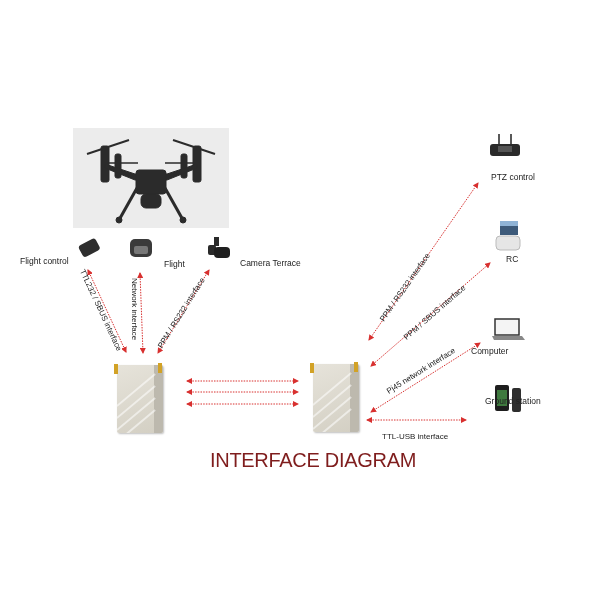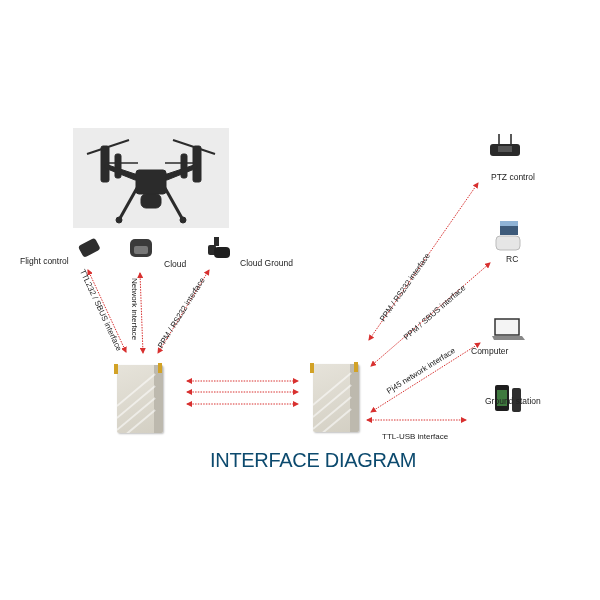--- a/index.html
+++ b/index.html
@@ -1,21 +1,21 @@
 <!DOCTYPE html>
 <html><head>
 <meta charset="utf-8">
 <style>
   html, body { margin:0; padding:0; background:#ffffff; }
   body { width:600px; height:600px; position:relative; overflow:hidden;
          font-family:"Liberation Sans", sans-serif; color:#222; }
   .abs { position:absolute; }
   .label { position:absolute; font-size:8.5px; color:#222; white-space:nowrap;padding-left:8px; }
   .rot-label { position:absolute; font-size:8px; color:#222; white-space:nowrap; transform-origin:0 0; }
-  .title { position:absolute; left:210px; top:449px; font-size:20px; color:#0c4a6e;
+  .title { position:absolute; left:210px; top:449px; font-size:20px; color:#7f1d1d;
            letter-spacing:-0.3px; white-space:nowrap; }
   svg.lines { position:absolute; left:0; top:0; }
   .module { position:absolute; width:46px; height:68px; background:linear-gradient(160deg,#e6e3da,#d3cfc3);
             border-radius:2px; box-shadow:1px 1px 2px rgba(0,0,0,0.25); overflow:hidden; }
   .module .side { position:absolute; right:0; top:0; width:9px; height:100%; background:#bdb9ae; }
   .module .chev { position:absolute; left:-6px; width:50px; height:2px; background:rgba(255,255,255,0.55); }
   .antenna { position:absolute; width:4px; height:10px; background:#d2a226; }
   .drone-box { position:absolute; left:73px; top:128px; width:156px; height:100px; background:#ececec; }
 </style>
 </head>
@@ -72,30 +72,30 @@
   </svg>
 </div>
 <div class="label" style="left:12px; top:256px;">Flight control</div>
 
 <div class="abs" style="left:128px; top:236px; width:26px; height:24px;">
   <svg width="26" height="24">
     <rect x="2" y="3" width="22" height="18" rx="5" fill="#3a3a3a"></rect>
     <rect x="6" y="10" width="14" height="8" rx="2" fill="#777"></rect>
   </svg>
 </div>
-<div class="label" style="left:156px; top:259px;">Cloud</div>
+<div class="label" style="left:156px; top:259px;">Flight</div>
 
 <div class="abs" style="left:202px; top:235px; width:30px; height:26px;">
   <svg width="30" height="26">
     <rect x="12" y="2" width="5" height="9" fill="#2a2a2a"></rect>
     <rect x="6" y="10" width="8" height="10" rx="2" fill="#2a2a2a"></rect>
     <rect x="12" y="12" width="16" height="11" rx="4" fill="#1f1f1f"></rect>
   </svg>
 </div>
-<div class="label" style="left:232px; top:258px;">Cloud Ground</div>
+<div class="label" style="left:232px; top:258px;">Camera Terrace</div>
 
 <div class="rot-label" style="left:86px; top:268px; transform:rotate(65deg);">TTL232 / SBUS interface</div>
 <div class="rot-label" style="left:139px; top:278px; transform:rotate(90deg);">Network interface</div>
 <div class="rot-label" style="left:156px; top:345px; transform:rotate(-58deg);">PPM / RS232 interface</div>
 
 <div class="module" style="left:117px; top:365px;">
   <div class="side"></div>
   <div class="chev" style="top:24px; transform:rotate(-40deg);"></div>
   <div class="chev" style="top:36px; transform:rotate(-40deg);"></div>
   <div class="chev" style="top:48px; transform:rotate(-40deg);"></div>

